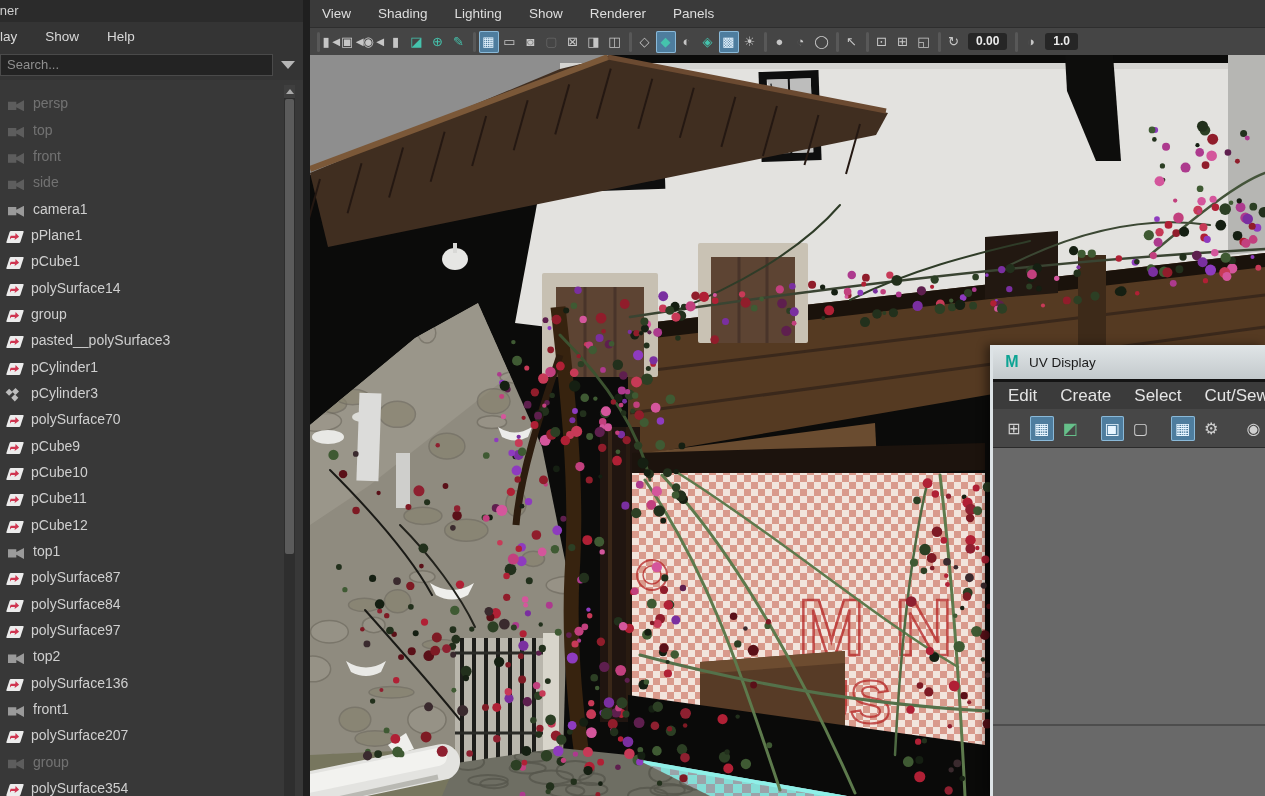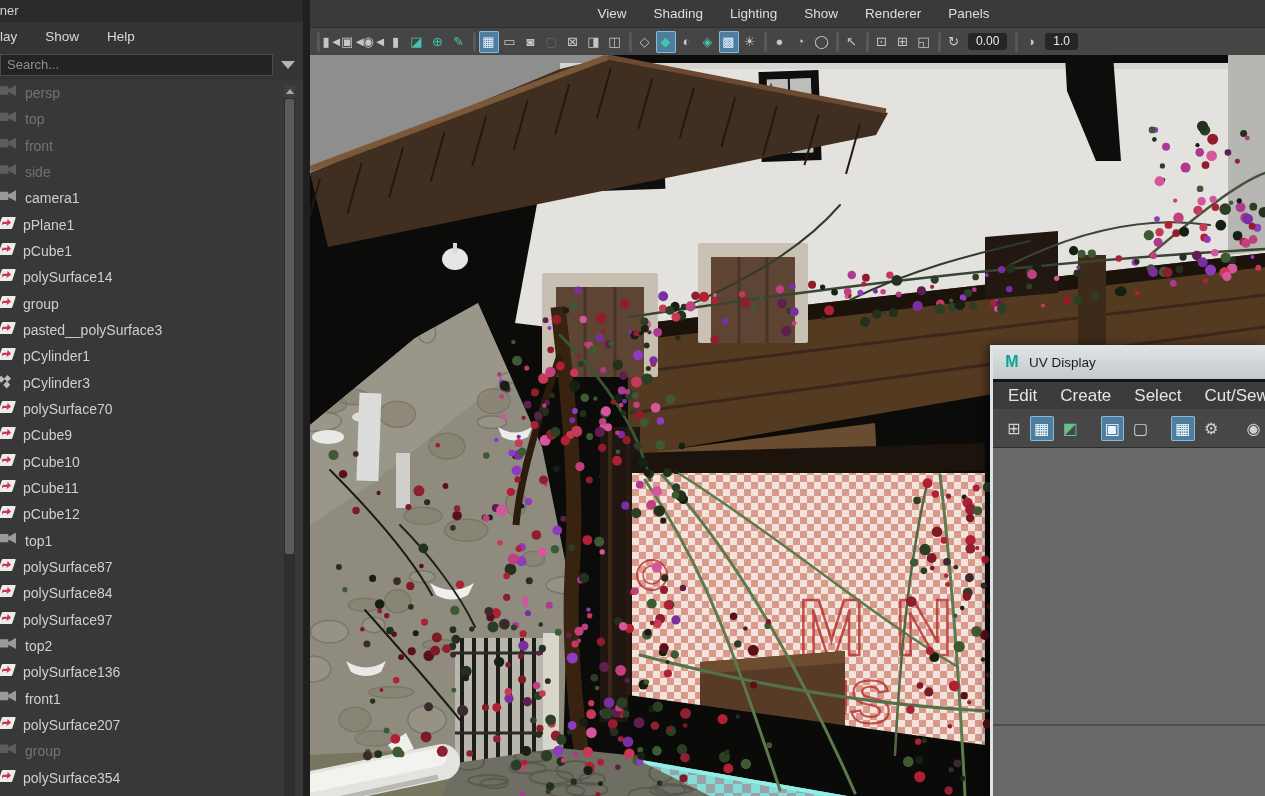--- a/index.html
+++ b/index.html
@@ -13,53 +13,53 @@
   .ol-menus{height:28px;background:#343434;display:flex;align-items:center;gap:28px;
             color:#d8d8d8;font-size:13.5px;overflow:hidden;white-space:nowrap;}
   .ol-menus .menu-item:first-child{margin-left:-27px;}
   .menu-item{cursor:default;}
   .ol-search{height:30px;background:#343434;display:flex;align-items:center;padding:0 8px 0 0;gap:8px;justify-content:flex-end;}
   .search-box{flex:1;height:20px;background:#232323;border:1px solid #4a4a4a;color:#8f8f8f;
               font-size:13px;line-height:20px;padding:0 6px;}
   .caret-down{width:0;height:0;border-left:7px solid transparent;border-right:7px solid transparent;
               border-top:8px solid #b5b5b5;}
   .ol-list{position:absolute;top:85px;bottom:0;left:0;right:0;background:#383838;overflow:hidden;}
-  .row{height:26.33px;display:flex;align-items:flex-start;gap:9px;color:#cfcfcf;
+  .row{height:26.33px;display:flex;align-items:flex-end;padding-left:8px;gap:9px;color:#cfcfcf;
        font-size:14px;position:relative;}
   .row.dim{opacity:.38;}
   .ic{flex:none;position:relative;}
   .ic-camera{width:16px;height:11px;background:#9a9a9a;
      clip-path:polygon(0 12%,52% 12%,52% 38%,100% 0,100% 100%,52% 62%,52% 88%,0 88%);}
   .ic-mesh{width:14px;height:12px;background:#ececec;transform:skewX(-18deg);border-radius:1px;}
   .ic-mesh::after{content:"";position:absolute;left:2px;top:2px;width:9px;height:7px;background:#cf3550;
      clip-path:polygon(0 100%,0 40%,55% 40%,55% 0,100% 55%,55% 100%,55% 70%,14% 70%);transform:skewX(10deg);}
   .ic-subd{width:14px;height:13px;}
   .ic-subd::before{content:"";position:absolute;left:5px;top:1px;width:5px;height:5px;background:#bdbdbd;
      transform:rotate(45deg);box-shadow:-4px 5px 0 #bdbdbd,4px 5px 0 #bdbdbd;}
   .ol-scroll{position:absolute;top:85px;bottom:0;right:8px;width:11px;background:#2e2e2e;}
   .ol-scroll .arrow{height:13px;display:flex;align-items:center;justify-content:center;background:#3f3f3f;}
   .ol-scroll .arrow i{width:0;height:0;border-left:4px solid transparent;border-right:4px solid transparent;
      border-bottom:5px solid #a9a9a9;}
   .ol-thumb{position:absolute;left:1px;right:1px;top:14px;height:455px;background:#5b5b5b;border-radius:2px;}
   .panel-split{position:absolute;left:303px;top:0;width:7px;height:796px;background:#1f1f1f;}
   
   .vp{position:absolute;left:310px;top:0;width:955px;height:796px;}
   .vp-menubar{height:27px;background:#3a3a3a;border-bottom:1px solid #2e2e2e;display:flex;
-              align-items:center;gap:27px;padding-left:12px;color:#dedede;font-size:13.5px;justify-content:center;}
+              align-items:center;gap:27px;padding-left:12px;color:#dedede;font-size:13.5px;}
   .vp-toolbar{height:27px;background:#454545;display:flex;align-items:center;padding-left:3px;}
   .tb-icon{width:20px;height:22px;flex:none;display:flex;align-items:center;justify-content:center;
            font-size:13px;color:#c6c6c6;border-radius:2px;margin:0 .5px;}
   .tb-icon.active{background:#4e7d9e;box-shadow:inset 0 0 0 1px #8ab9d8;color:#e4f4ff;}
   .tb-icon.teal{color:#45c3ad;}
   .tb-icon.dim{color:#676767;}
   .tb-sep{width:9px;height:16px;flex:none;position:relative;}
   .tb-sep::before{content:"";position:absolute;left:4px;top:-2px;bottom:-2px;width:3px;background:#585858;
                   border-radius:2px;}
   .tb-value{height:17px;flex:none;background:#262626;border-radius:3px;color:#ececec;font-size:12px;
-            padding:0 8px;line-height:17px;margin:0 4px;}
+            padding:0 8px;line-height:17px;margin:0 4px;font-weight:bold;}
   .scene{position:absolute;top:55px;left:0;width:955px;height:741px;background:#0b0b0a;}
   .scene svg{display:block;}
   
   .uv{position:absolute;left:680px;top:345px;width:275px;height:451px;display:flex;flex-direction:column;
       box-sizing:border-box;border-left:3px solid #dde3e6;box-shadow:-4px 0 9px rgba(0,0,0,.45);}
   .uv-title{height:34px;background:linear-gradient(#e0e5e7,#c3c9cc);display:flex;align-items:center;
             gap:8px;padding-left:10px;color:#1b1b1b;font-size:13.5px;}
   .maya-logo{width:18px;height:18px;display:flex;align-items:center;justify-content:center;
              color:#0da494;font-weight:bold;font-size:16px;}
   .uv-seam{height:3px;background:#141414;}

